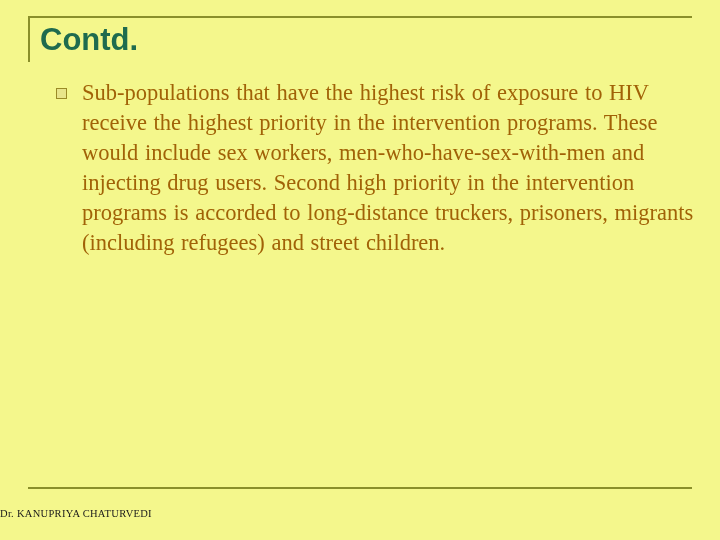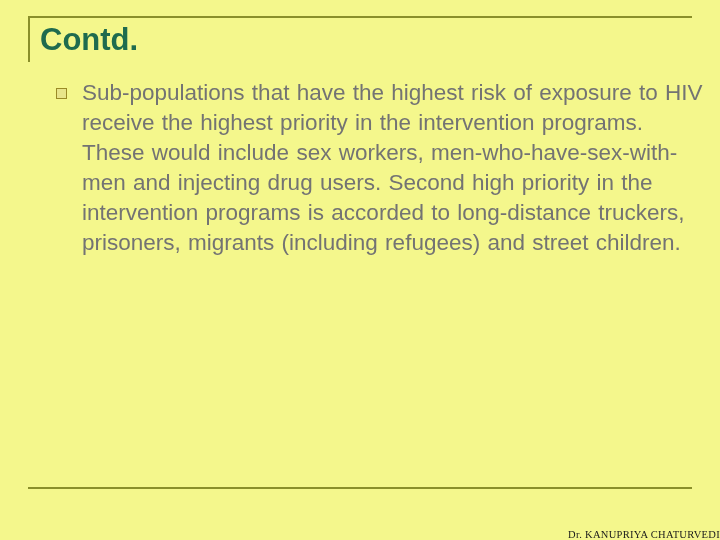--- a/index.html
+++ b/index.html
@@ -66,46 +66,45 @@
   }
   .sq {
     display: inline-block;
     width: 9px;
     height: 9px;
     border: 1px solid #9a8a26;
     background: #e8e58a;
   }
   .bullet-text {
     flex: 1 1 auto;
-    font-family: Liberation Sans, sans-serif;
+    font-family: Liberation Serif, serif;
     font-size: 22.5px;
     line-height: 1.33;
-    color: #737373;
+    color: #a16207;
     text-align: left;
     word-spacing: 1px;
   }
   .bottom-rule {
     position: absolute;
     left: 28px;
     top: 487px;
     width: 664px;
     height: 2px;
     background: #8a8f2a;
   }
   .footer {
     position: absolute;
     left: 0;
     top: 508px;
     width: 720px;
-    text-align: right;
+    text-align: left;
     font-family: "Liberation Serif", serif;
     font-size: 10.5px;
     color: #1a1a1a;
     letter-spacing: 0.3px;
-    margin-top: 21px;
   }
 </style>
 </head>
 <body>
 
 <div class="slide">
 
   <div class="top-rule"></div>
   <div class="title-bar"></div>
 

